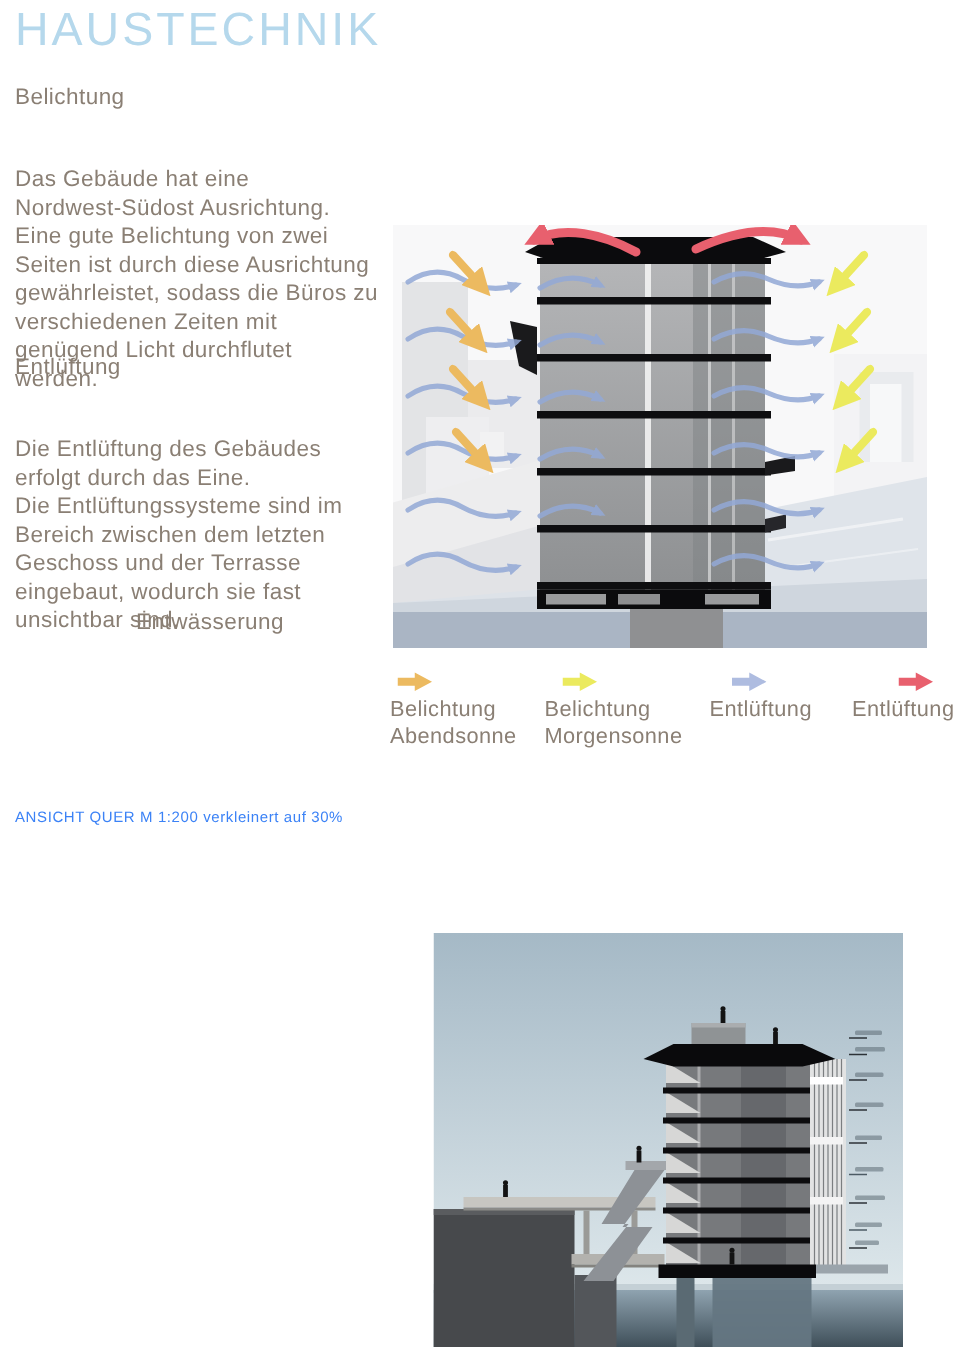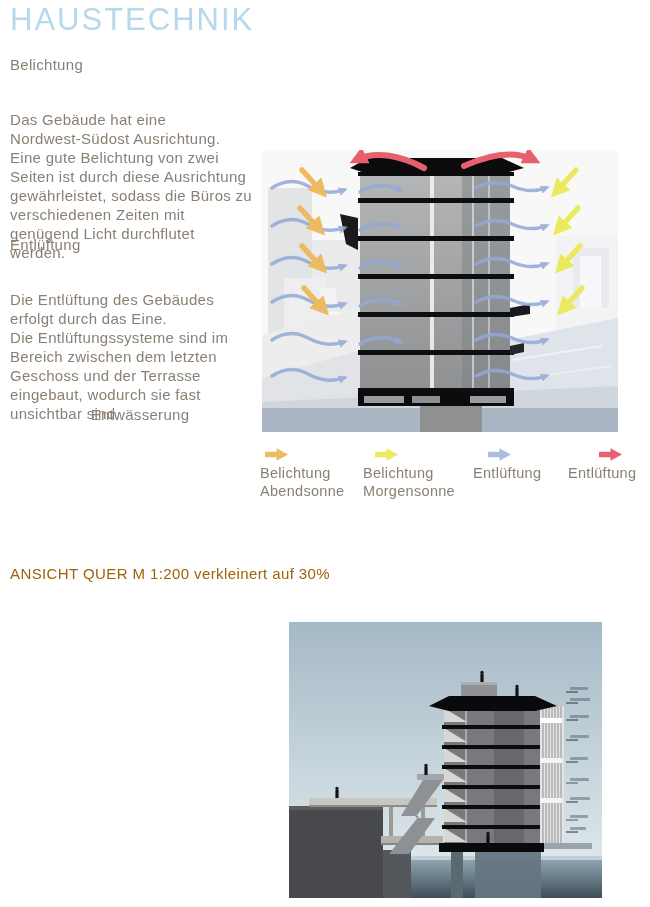--- a/index.html
+++ b/index.html
@@ -10,21 +10,21 @@
   .page-title{
     position:absolute;left:10px;top:2px;
     font-size:31px;font-weight:400;letter-spacing:2px;color:#b5d8ec;
   }
   .textblock{position:absolute;left:10px;width:260px;color:#8a7f74;font-size:15px;line-height:19px;letter-spacing:0.3px;}
   .tb1{top:55px;}
   .tb2{top:235px;}
   .tb3{top:405px;text-align:center;}
   .textblock .body{white-space:pre-line;margin-top:36px;}
   .caption{
-    position:absolute;left:10px;top:565px;color:#a16207;font-size:15px;letter-spacing:0.4px;
+    position:absolute;left:10px;top:540px;color:#3b82f6;font-size:10px;letter-spacing:0.4px;
   }
   .diagram1{position:absolute;left:262px;top:150px;width:356px;height:282px;}
   .elevation{position:absolute;left:289px;top:622px;width:313px;height:276px;}
   .legend{position:absolute;left:0;top:448px;width:650px;height:56px;}
   .legend-item{position:absolute;top:0;}
   .legend-item .arr{display:block;width:23px;height:13px;margin-bottom:3px;}
   .legend-label{color:#8a7f74;font-size:14.5px;line-height:18px;letter-spacing:0.3px;white-space:pre-line;}
   .li0{left:260px;} .li0 .arr{margin-left:5px;}
   .li1{left:363px;} .li1 .arr{margin-left:12px;}
   .li2{left:473px;} .li2 .arr{margin-left:15px;}

